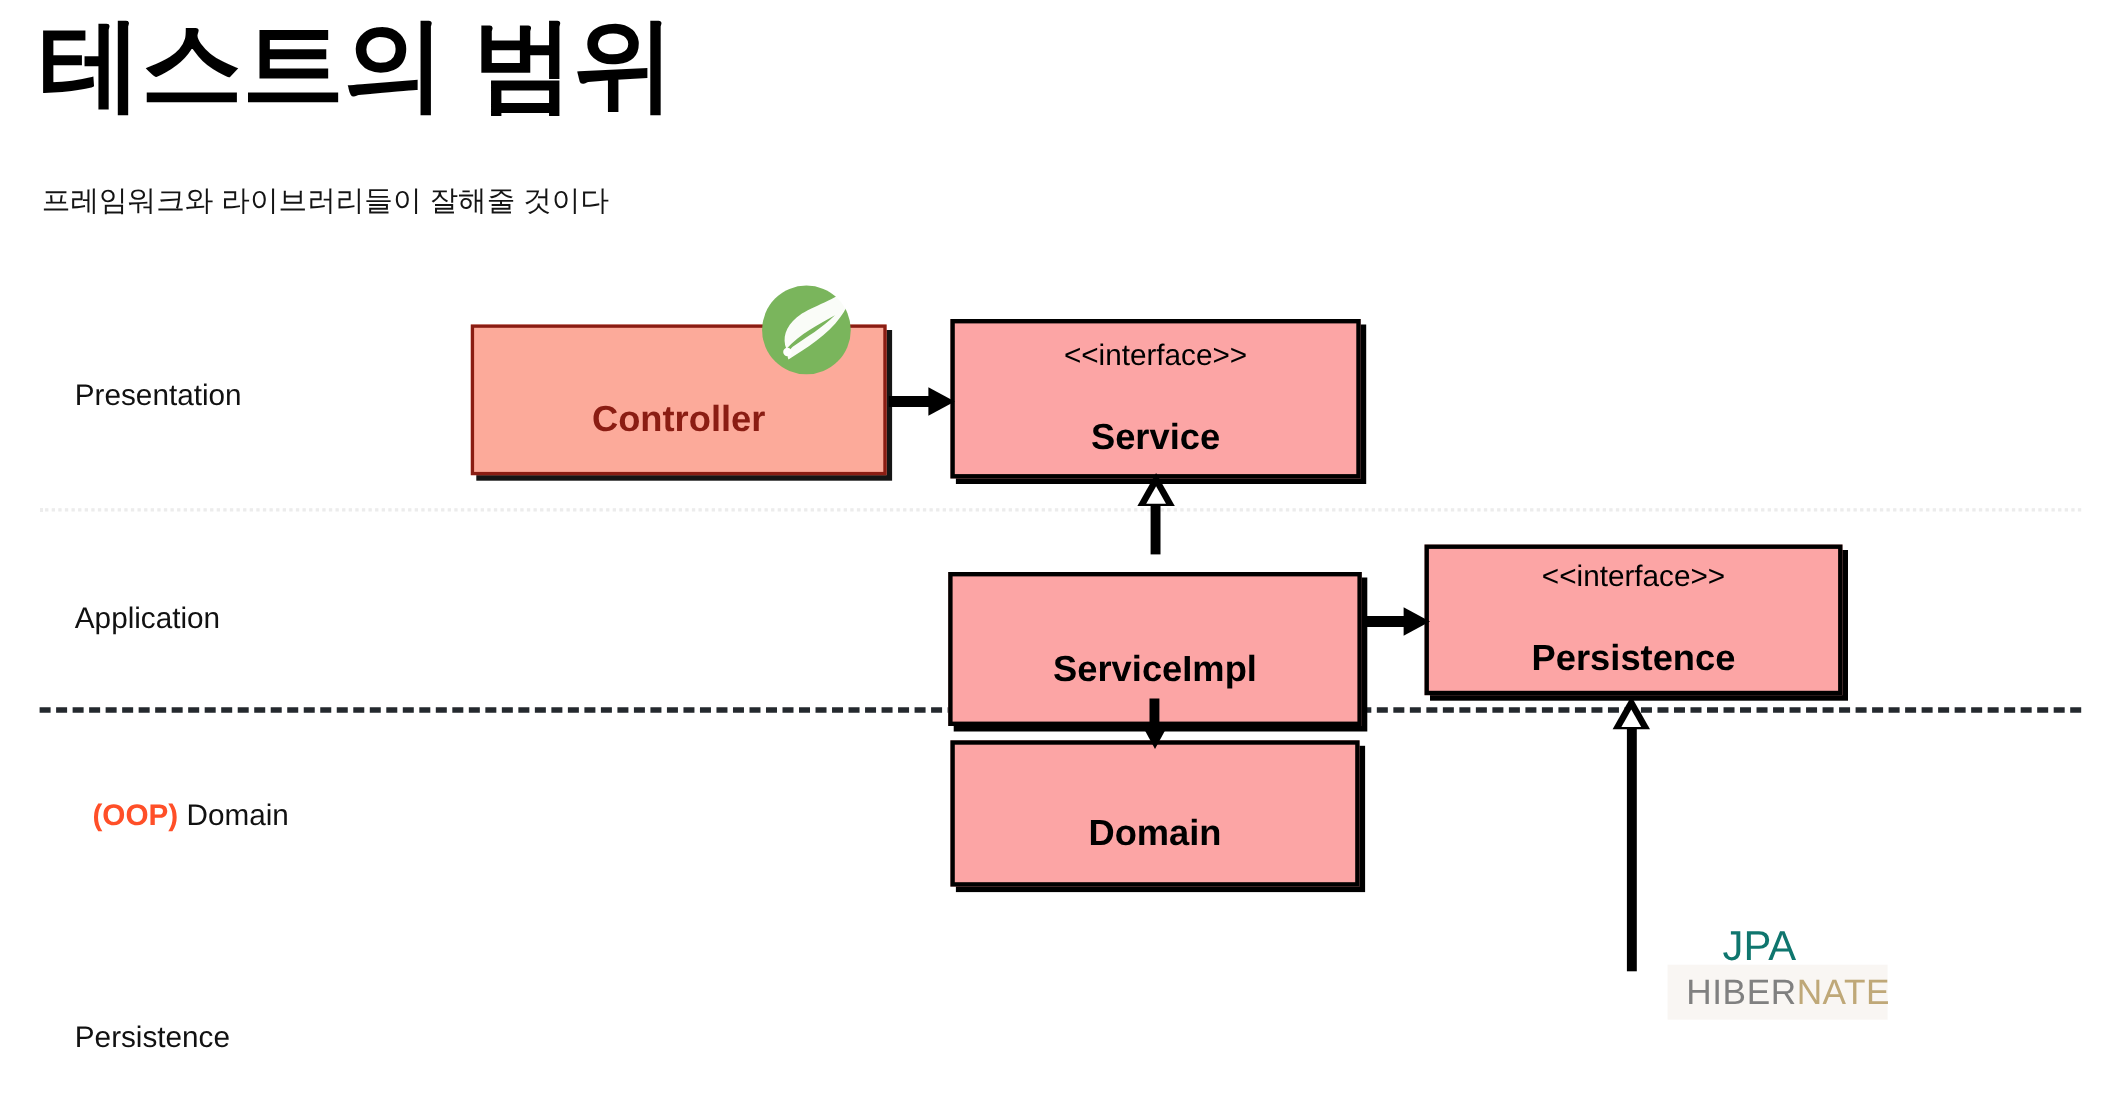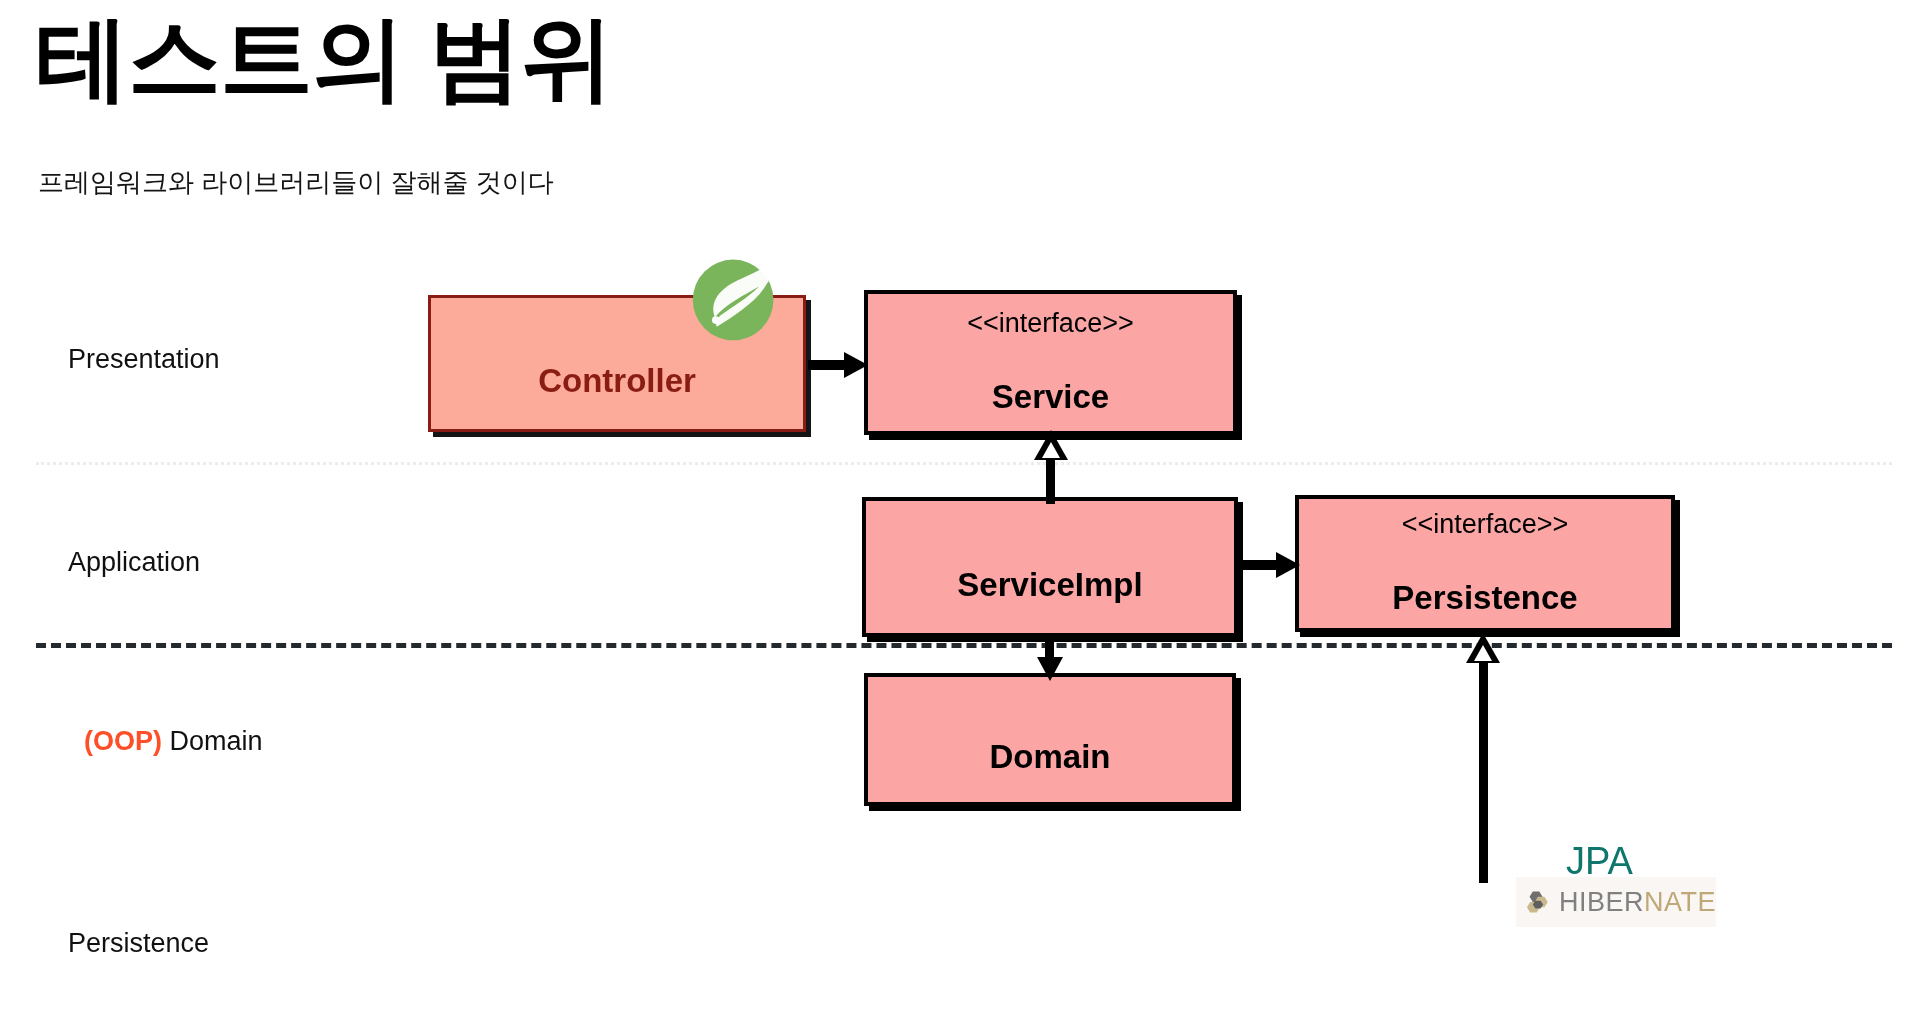--- a/index.html
+++ b/index.html
@@ -110,21 +110,21 @@
     font-weight: 700;
     color: #000000;
     margin-top: 36px;
   }
   .uml-box.highlight .box-title {
     color: #8a1d13;
   }
 
   #box-controller     { left: 428px;  top: 295px; width: 378px;  height: 137px; }
   #box-service        { left: 864px;  top: 290px; width: 373px;  height: 145px; }
-  #box-serviceimpl    { left: 862px;  top: 497px; width: 376px;  height: 140px; }
+  #box-serviceimpl    { left: 862px;  top: 520px; width: 376px;  height: 140px; }
   #box-repository     { left: 1295px; top: 495px; width: 380px;  height: 137px; }
   #box-domain         { left: 864px;  top: 673px; width: 372px;  height: 133px; }
   #box-repositoryimpl { left: 1297px; top: 879px; width: 378px;  height: 135px; }
 
   
   .connector { position: absolute; }
   .conn-line { position: absolute; background: #000000; }
 
   
   #conn-controller-service { left: 808px; top: 352px; width: 62px; height: 26px; }
@@ -231,21 +231,21 @@
     width: 200px;
     height: 50px;
     background: rgba(248, 244, 240, 0.82);
     display: flex;
     align-items: center;
     gap: 8px;
     padding-left: 9px;
     box-sizing: border-box;
   }
   #hibernate-wordmark {
-    font-size: 27px;
+    font-size: 32px;
     letter-spacing: 0.5px;
     font-weight: 400;
     white-space: nowrap;
   }
   .hib-a { color: #808080; }
   .hib-b { color: #bfa878; }
 </style>
 </head>
 <body>
 

